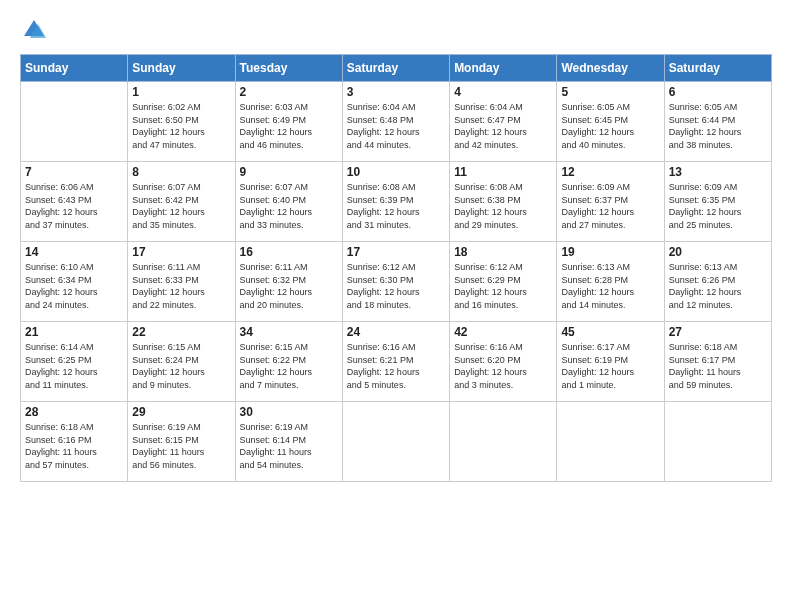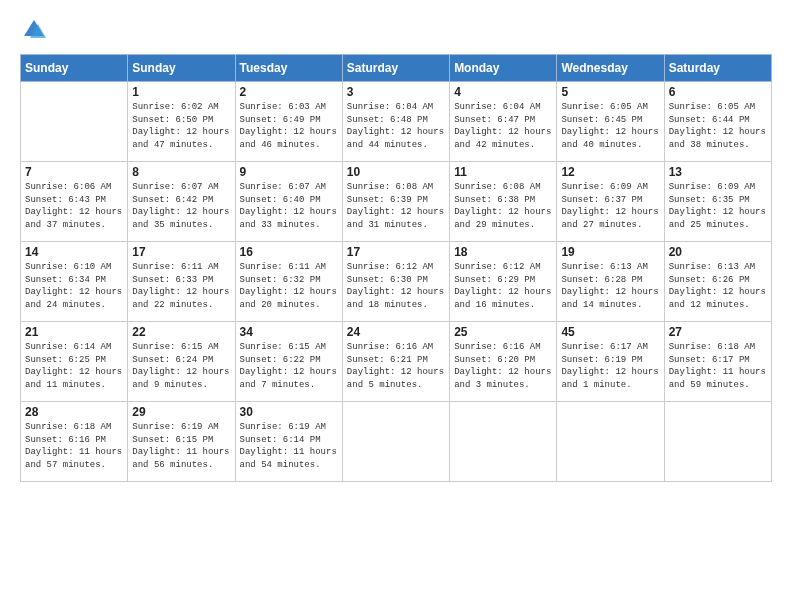--- a/index.html
+++ b/index.html
@@ -78,21 +78,20 @@
       font-size: 12px;
       font-weight: bold;
       color: #222;
       display: block;
       margin-bottom: 2px;
     }
     .day-info {
       font-size: 9px;
       line-height: 1.4;
       color: #333;
-      font-family: Liberation Mono, monospace;
     }
     .empty { background: #fff; }
   </style>
 </head>
 <body>
 
 <div class="page">
   <div class="header">
     <div class="logo">
       <svg class="logo-icon" viewBox="0 0 28 28">
@@ -222,21 +221,21 @@
           </td>
           <td>
             <span class="day-num">34</span>
             <div class="day-info">Sunrise: 6:15 AM<br>Sunset: 6:22 PM<br>Daylight: 12 hours<br>and 7 minutes.</div>
           </td>
           <td>
             <span class="day-num">24</span>
             <div class="day-info">Sunrise: 6:16 AM<br>Sunset: 6:21 PM<br>Daylight: 12 hours<br>and 5 minutes.</div>
           </td>
           <td>
-            <span class="day-num">25</span>
+            <span class="day-num">42</span>
             <div class="day-info">Sunrise: 6:16 AM<br>Sunset: 6:20 PM<br>Daylight: 12 hours<br>and 3 minutes.</div>
           </td>
           <td>
             <span class="day-num">45</span>
             <div class="day-info">Sunrise: 6:17 AM<br>Sunset: 6:19 PM<br>Daylight: 12 hours<br>and 1 minute.</div>
           </td>
           <td>
             <span class="day-num">27</span>
             <div class="day-info">Sunrise: 6:18 AM<br>Sunset: 6:17 PM<br>Daylight: 11 hours<br>and 59 minutes.</div>
           </td>

